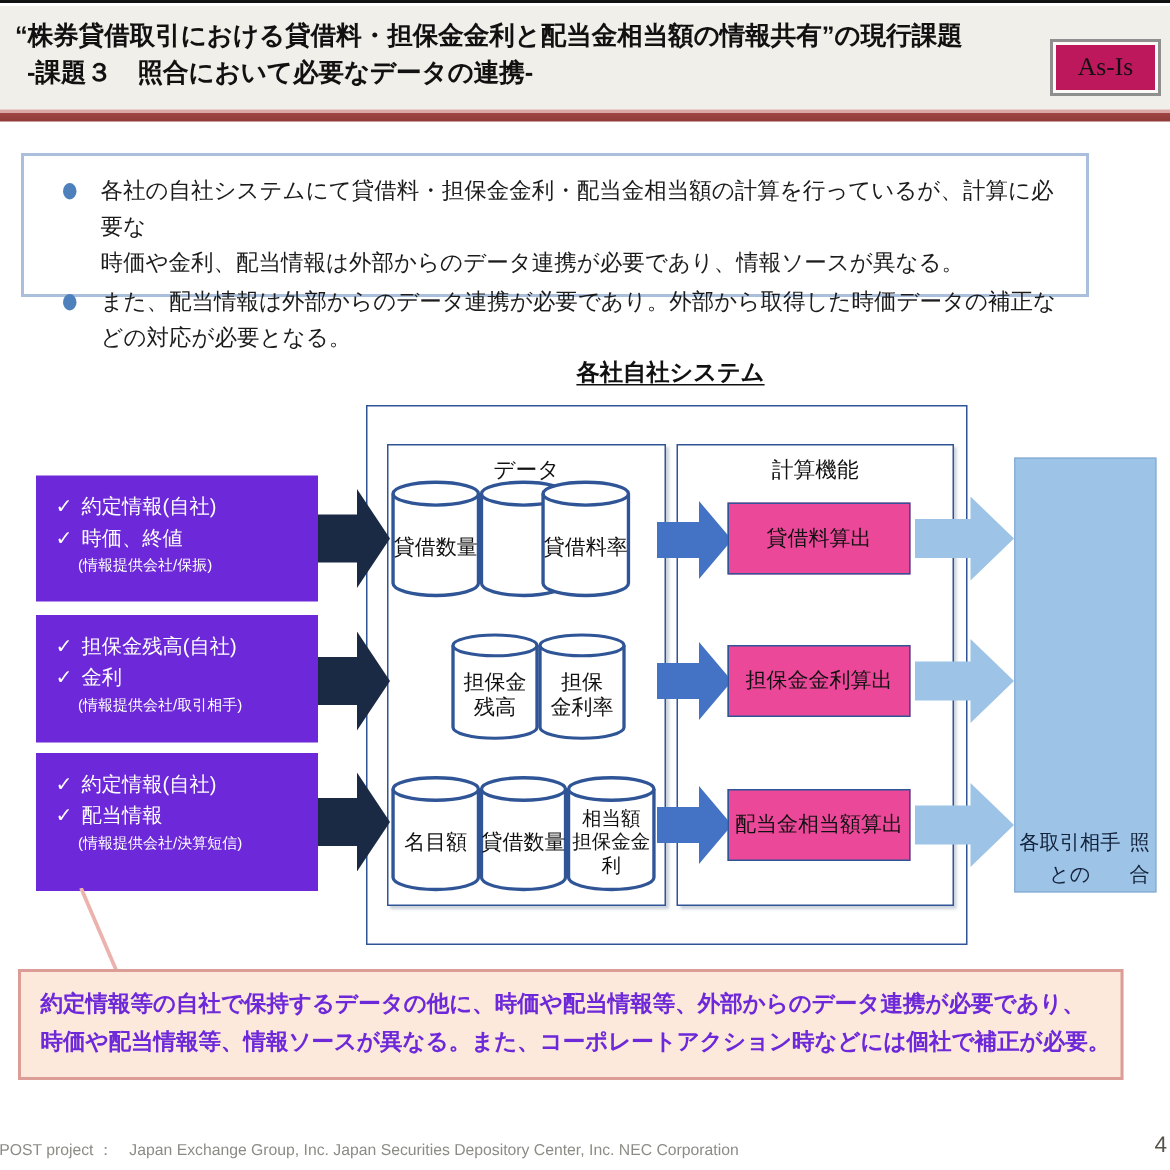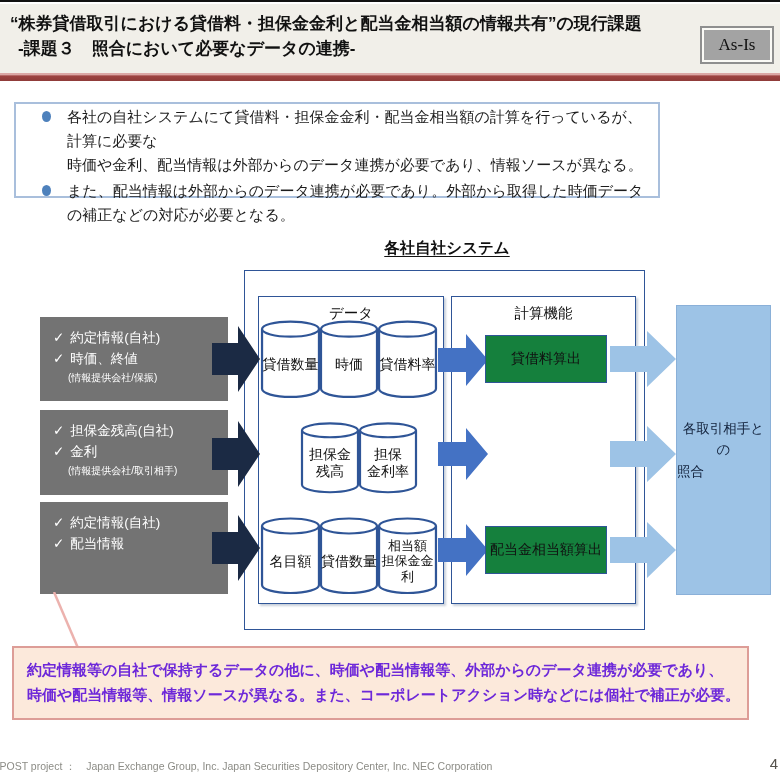--- a/index.html
+++ b/index.html
@@ -3,54 +3,54 @@
 <meta charset="utf-8">
 <style>
   html,body{margin:0;padding:0;background:#ffffff;}
   *{box-sizing:border-box;font-family:"Liberation Sans","DejaVu Sans",sans-serif;}
   #slide{position:relative;width:780px;height:780px;background:#ffffff;overflow:hidden;border-top:2px solid #111;}
 
   
   .header-band{position:absolute;left:0;top:2px;width:780px;height:69px;background:#f1efe9;}
   .title{position:absolute;left:10px;top:10px;width:680px;font-size:17px;font-weight:bold;color:#111;line-height:1.45;}
   .title .t2{padding-left:8px;}
-  .asis{position:absolute;left:700px;top:24px;width:74px;height:38px;background:#a3a3a3;border:2px solid #8f8f8f;box-shadow:inset 0 0 0 2px #fbfaf6;display:flex;align-items:center;justify-content:center;font-family:"Liberation Serif","DejaVu Serif",serif;font-size:17px;color:#111;}
+  .asis{position:absolute;left:700px;top:24px;width:74px;height:38px;background:#be185d;border:2px solid #8f8f8f;box-shadow:inset 0 0 0 2px #fbfaf6;display:flex;align-items:center;justify-content:center;font-family:"Liberation Serif","DejaVu Serif",serif;font-size:17px;color:#111;}
   .red-bar{position:absolute;left:0;top:71px;width:780px;height:8px;background:linear-gradient(180deg,#dba7a5 0%,#dba7a5 30%,#9e4442 32%,#8f3b39 100%);}
 
   
-  .summary{position:absolute;left:14px;top:100px;width:646px;height:96px;background:#fff;border:2px solid #a9bfdc;padding:1px 8px 0 14px;}
+  .summary{position:absolute;left:14px;top:100px;width:712px;height:96px;background:#fff;border:2px solid #a9bfdc;padding:12px 8px 0 14px;}
   .bullet-row{display:flex;align-items:flex-start;margin-bottom:2px;}
   .bdot{flex:0 0 auto;width:9px;height:11px;border-radius:50%;background:#4e81bc;margin:6px 16px 0 12px;}
   .btext{font-size:15px;color:#1c1c1c;line-height:1.6;}
 
   
   .sys-title{position:absolute;left:247px;top:236px;width:400px;text-align:center;font-size:15.5px;font-weight:bold;color:#111;text-decoration:underline;text-underline-offset:3px;}
   .big-box{position:absolute;left:244px;top:268px;width:401px;height:360px;border:1.5px solid #2f5597;background:transparent;}
   .panel{position:absolute;border:1.5px solid #2f5597;background:#fff;box-shadow:2px 2px 2px rgba(100,120,150,.35);}
   .panel-data{left:258px;top:294px;width:186px;height:308px;}
   .panel-calc{left:451px;top:294px;width:185px;height:308px;}
   .panel-head{position:absolute;width:100%;top:7px;text-align:center;font-size:14.5px;color:#111;}
 
-  .dark-box{position:absolute;left:40px;width:188px;background:#737373;color:#fff;padding:11px 6px 6px 13px;}
+  .dark-box{position:absolute;left:24px;width:188px;background:#6d28d9;color:#fff;padding:11px 6px 6px 13px;}
   .dk1{top:315px;height:84px;}
   .dk2{top:408px;height:85px;}
   .dk3{top:500px;height:92px;}
   .dk-line{font-size:13.5px;line-height:1.55;white-space:nowrap;}
   .chk{margin-right:6px;}
   .dk-src{font-size:10px;line-height:1.55;padding-left:15px;white-space:nowrap;}
 
   .arrow{position:absolute;}
   .cylinder{position:absolute;}
   .cylinder svg{position:absolute;left:0;top:0;width:100%;height:100%;}
   .cyl-label{position:absolute;left:0;right:0;top:12px;bottom:2px;display:flex;flex-direction:column;align-items:center;justify-content:center;font-size:14px;color:#111;line-height:1.2;text-align:center;}
   .cyl-label.small{font-size:13px;}
 
-  .calc-box{position:absolute;left:485px;width:122px;height:48px;background:#15803d;border:1.5px solid #2f5597;display:flex;align-items:center;justify-content:center;font-size:14px;color:#111;white-space:nowrap;}
-
-  .output-box{position:absolute;left:676px;top:303px;width:95px;height:290px;background:#9dc3e6;border:1px solid #8ab0d8;display:flex;flex-direction:column;align-items:flex-start;justify-content:center;font-size:13.5px;color:#13233d;line-height:1.6;text-align:center;}
+  .calc-box{position:absolute;left:485px;width:122px;height:48px;background:#ec4899;border:1.5px solid #2f5597;display:flex;align-items:center;justify-content:center;font-size:14px;color:#111;white-space:nowrap;}
+
+  .output-box{position:absolute;left:676px;top:303px;width:95px;height:290px;background:#9dc3e6;border:1px solid #8ab0d8;display:flex;flex-direction:row;align-items:flex-end;justify-content:center;font-size:13.5px;color:#13233d;line-height:1.6;text-align:center;}
 
   
   .note-box{position:absolute;left:12px;top:644px;width:737px;height:74px;background:#fce9db;border:2px solid #dd9d97;padding:10px 6px 0 13px;}
   .note-line{font-size:15px;color:#6d28d9;line-height:1.65;white-space:nowrap;font-weight:bold;}
   .leader{position:absolute;left:48px;top:590px;width:40px;height:56px;}
 
   
   .footer-credit{position:absolute;left:-4px;top:758px;font-size:10.5px;color:#8c8c86;white-space:nowrap;}
   .page-num{position:absolute;right:2px;top:753px;font-size:15px;color:#55524c;}
 </style>
@@ -97,20 +97,21 @@
     <div class="dk-src">(情報提供会社/保振)</div>
   </div>
   <div class="dark-box dk2">
     <div class="dk-line"><span class="chk">✓</span><span>担保金残高(自社)</span></div>
     <div class="dk-line"><span class="chk">✓</span><span>金利</span></div>
     <div class="dk-src">(情報提供会社/取引相手)</div>
   </div>
   <div class="dark-box dk3">
     <div class="dk-line"><span class="chk">✓</span><span>約定情報(自社)</span></div>
     <div class="dk-line"><span class="chk">✓</span><span>配当情報</span></div>
+    <div class="dk-src">(情報提供会社/決算短信)</div>
   </div>
 
   <svg class="arrow" style="left:212px;top:324px;width:48px;height:66px;" viewBox="0 0 48 66">
       <polygon points="0,17 26,17 26,0 48,33 26,66 26,49 0,49" fill="#1b2a44"></polygon>
     </svg>
   <svg class="arrow" style="left:212px;top:419px;width:48px;height:66px;" viewBox="0 0 48 66">
       <polygon points="0,17 26,17 26,0 48,33 26,66 26,49 0,49" fill="#1b2a44"></polygon>
     </svg>
   <svg class="arrow" style="left:212px;top:513px;width:48px;height:66px;" viewBox="0 0 48 66">
       <polygon points="0,17 26,17 26,0 48,33 26,66 26,49 0,49" fill="#1b2a44"></polygon>
@@ -124,26 +125,22 @@
     <div class="cyl-label">
         <div>貸借数量</div>
         <div></div>
       </div>
   </div>
   <div class="cylinder" style="left:319px;top:318px;width:60px;height:79px;">
     <svg viewBox="0 0 60 78" preserveAspectRatio="none">
         <path d="M2,9 L2,68 A28,8 0 0,0 58,68 L58,9" fill="#fff" stroke="#2f5597" stroke-width="2.2"></path>
         <ellipse cx="30" cy="9" rx="28" ry="7.5" fill="#fff" stroke="#2f5597" stroke-width="2.2"></ellipse>
       </svg>
-    <div class="cyl-label">
-        <div>時価</div>
-        <div></div>
-      </div>
-  </div>
-  <div class="cylinder" style="left:377px;top:318px;width:61px;height:79px;">
+  </div>
+  <div class="cylinder" style="left:360px;top:318px;width:61px;height:79px;">
     <svg viewBox="0 0 60 78" preserveAspectRatio="none">
         <path d="M2,9 L2,68 A28,8 0 0,0 58,68 L58,9" fill="#fff" stroke="#2f5597" stroke-width="2.2"></path>
         <ellipse cx="30" cy="9" rx="28" ry="7.5" fill="#fff" stroke="#2f5597" stroke-width="2.2"></ellipse>
       </svg>
     <div class="cyl-label">
         <div>貸借料率</div>
         <div></div>
       </div>
   </div>
 
@@ -203,20 +200,21 @@
       <polygon points="0,14 28,14 28,0 50,26 28,52 28,38 0,38" fill="#4472c4"></polygon>
     </svg>
   <svg class="arrow" style="left:438px;top:426px;width:50px;height:52px;" viewBox="0 0 50 52">
       <polygon points="0,14 28,14 28,0 50,26 28,52 28,38 0,38" fill="#4472c4"></polygon>
     </svg>
   <svg class="arrow" style="left:438px;top:522px;width:50px;height:52px;" viewBox="0 0 50 52">
       <polygon points="0,14 28,14 28,0 50,26 28,52 28,38 0,38" fill="#4472c4"></polygon>
     </svg>
 
   <div class="calc-box" style="top:333px;">貸借料算出</div>
+  <div class="calc-box" style="top:428px;">担保金金利算出</div>
   <div class="calc-box" style="top:524px;">配当金相当額算出</div>
 
   <svg class="arrow" style="left:610px;top:329px;width:66px;height:56px;" viewBox="0 0 66 56">
       <polygon points="0,15 37,15 37,0 66,28 37,56 37,41 0,41" fill="#9dc3e6"></polygon>
     </svg>
   <svg class="arrow" style="left:610px;top:424px;width:66px;height:56px;" viewBox="0 0 66 56">
       <polygon points="0,15 37,15 37,0 66,28 37,56 37,41 0,41" fill="#9dc3e6"></polygon>
     </svg>
   <svg class="arrow" style="left:610px;top:520px;width:66px;height:56px;" viewBox="0 0 66 56">
       <polygon points="0,15 37,15 37,0 66,28 37,56 37,41 0,41" fill="#9dc3e6"></polygon>

